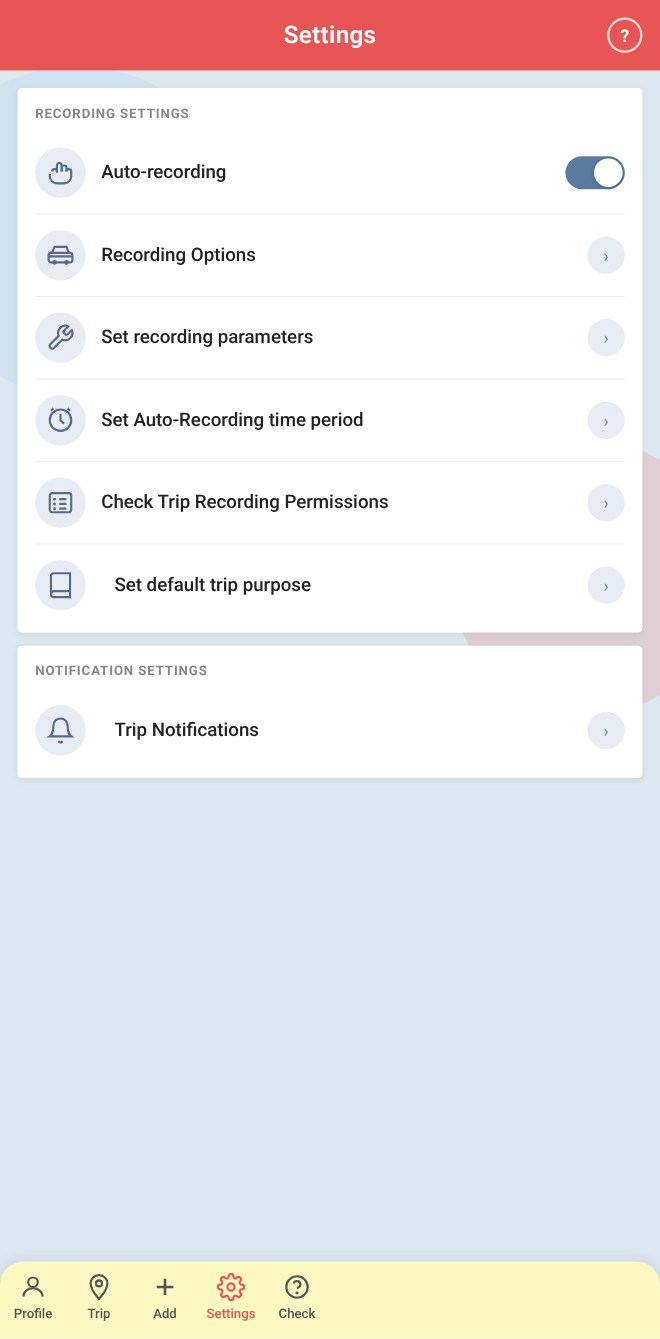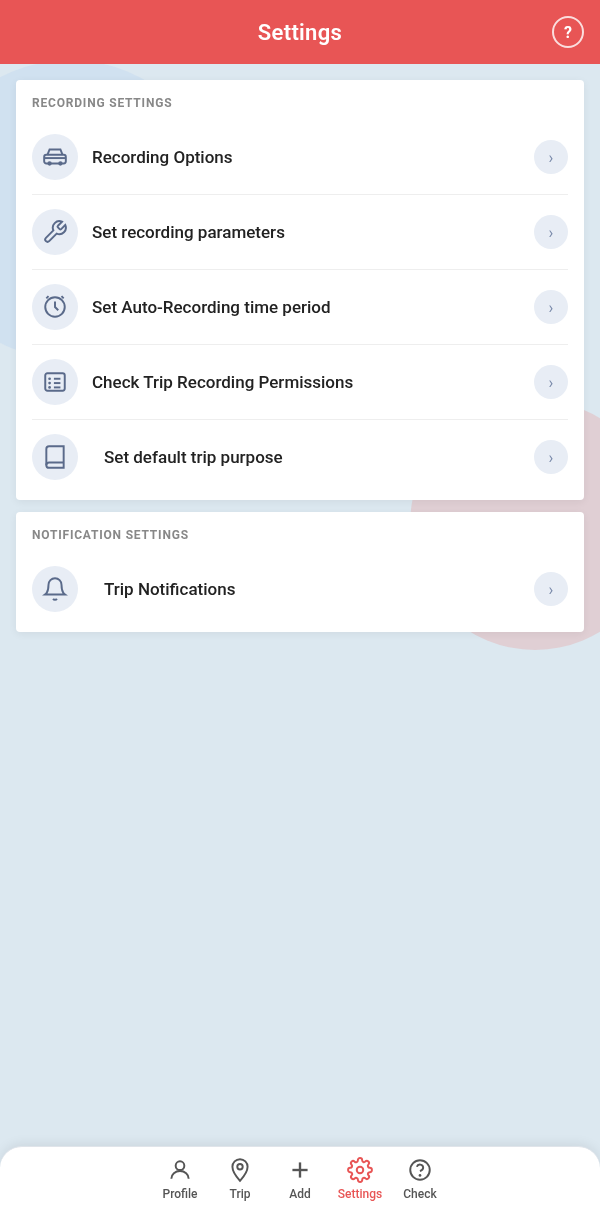--- a/index.html
+++ b/index.html
@@ -151,25 +151,25 @@
       flex-shrink: 0;
       color: #7a8aaa;
       font-size: 16px;
     }
 
     
     .bottom-nav {
       position: fixed;
       bottom: 0;
       width: 600px;
-      background: #ffffff;
+      background: #fef9c3;
       border-top: 1px solid #e0e4ea;
       border-radius: 22px 22px 0 0;
       display: flex;
-      justify-content: center;
+      justify-content: flex-start;
       align-items: center;
       padding: 10px 0 16px 0;
       z-index: 20;
       box-shadow: 0 -2px 12px rgba(0,0,0,0.08);
     }
 
     .nav-item {
       display: flex;
       flex-direction: column;
       align-items: center;
@@ -210,20 +210,34 @@
     <span>?</span>
   </div>
 </div>
 
 <div class="content-wrapper">
   <div class="content">
 
     <div class="card">
       <div class="section-label">RECORDING SETTINGS</div>
 
+      <div class="setting-row">
+        <div class="icon-circle">
+          <svg class="svg-icon" viewBox="0 0 24 24" fill="none" stroke="#5a6a8a" stroke-width="1.8">
+            <path d="M9 11V6a2 2 0 0 1 4 0v5"></path>
+            <path d="M13 11V8a2 2 0 0 1 4 0v3"></path>
+            <path d="M5 11a2 2 0 0 1 4 0v1"></path>
+            <path d="M17 11a2 2 0 0 1 4 0v4a6 6 0 0 1-6 6H9a6 6 0 0 1-6-6v-2"></path>
+          </svg>
+        </div>
+        <span class="setting-label">Auto-recording</span>
+        <div class="toggle on">
+          <div class="toggle-knob"></div>
+        </div>
+      </div>
 
       <div class="setting-row">
         <div class="icon-circle">
           <svg class="svg-icon" viewBox="0 0 24 24" fill="none" stroke="#5a6a8a" stroke-width="1.8">
             <rect x="2" y="10" width="20" height="8" rx="2"></rect>
             <path d="M5 10l2-5h10l2 5"></path>
             <circle cx="7" cy="18" r="2" fill="#5a6a8a" stroke="none"></circle>
             <circle cx="17" cy="18" r="2" fill="#5a6a8a" stroke="none"></circle>
             <path d="M2 13h20"></path>
           </svg>

